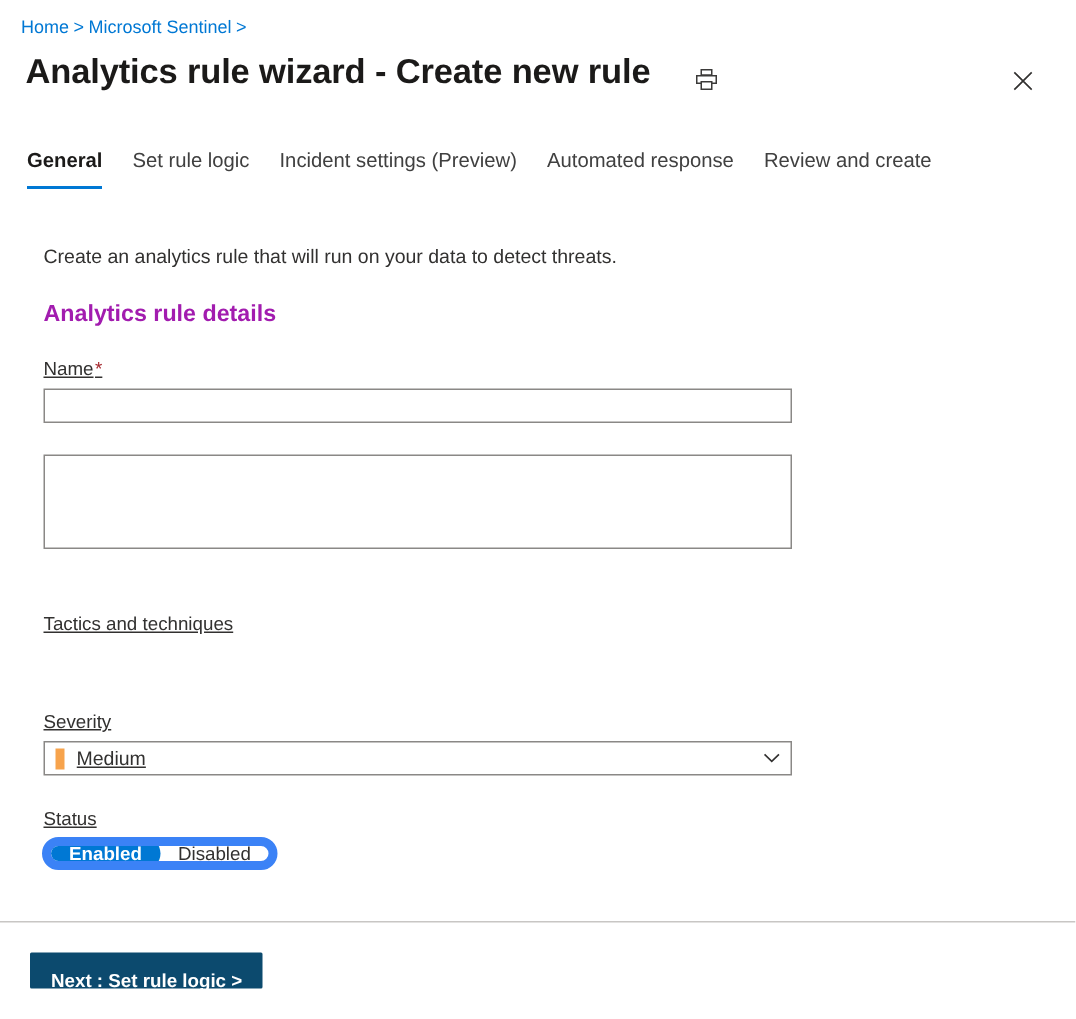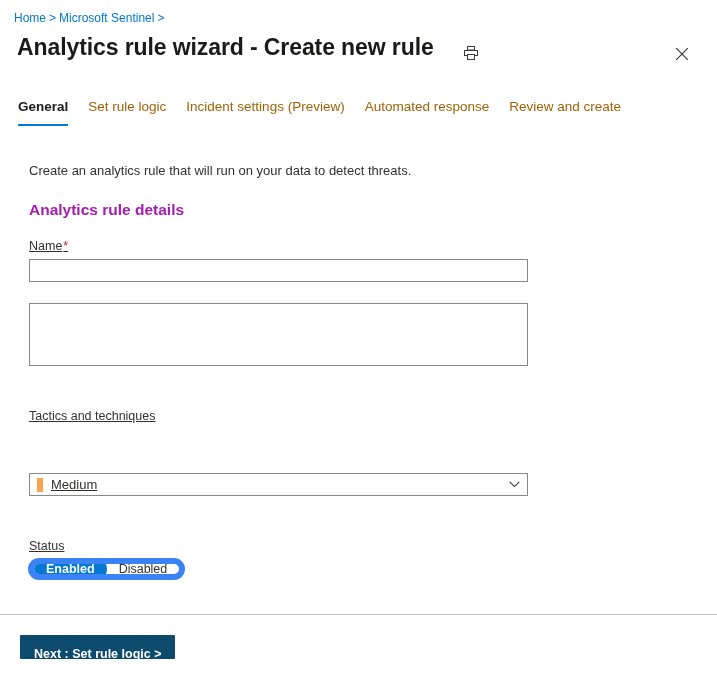--- a/index.html
+++ b/index.html
@@ -86,21 +86,21 @@
     width: 717px;
     height: 34px;
     display: flex;
     align-items: flex-start;
     padding-left: 8px;
   }
   .tab {
     position: relative;
     font-size: 13.5px;
     line-height: 18px;
-    color: #a16207;
+    color: #404040;
     padding: 2px 10px 10px 10px;
     cursor: pointer;
     white-space: nowrap;
   }
   .tab.active {
     font-weight: 700;
     color: #1b1a19;
   }
   .tab.active::after {
     content: "";
@@ -330,20 +330,21 @@
 
   <div class="field" style="top:153px;">
     <textarea class="textarea-input" placeholder="" style=""></textarea>
   </div>
 
   <div class="field" style="top:258px;">
     <label class="field-label">Tactics and techniques</label>
   </div>
 
   <div class="field" style="top:323px;">
+    <label class="field-label">Severity</label>
     <div class="select-box">
       <span class="sev-swatch"></span>
       <span class="select-value">Medium</span>
       <span class="chev">
         <svg width="11" height="7" viewBox="0 0 11 7" aria-hidden="true">
           <path d="M0.7 0.9 L5.5 5.6 L10.3 0.9" stroke="#323130" stroke-width="1.1" fill="none"></path>
         </svg>
       </span>
     </div>
   </div>

